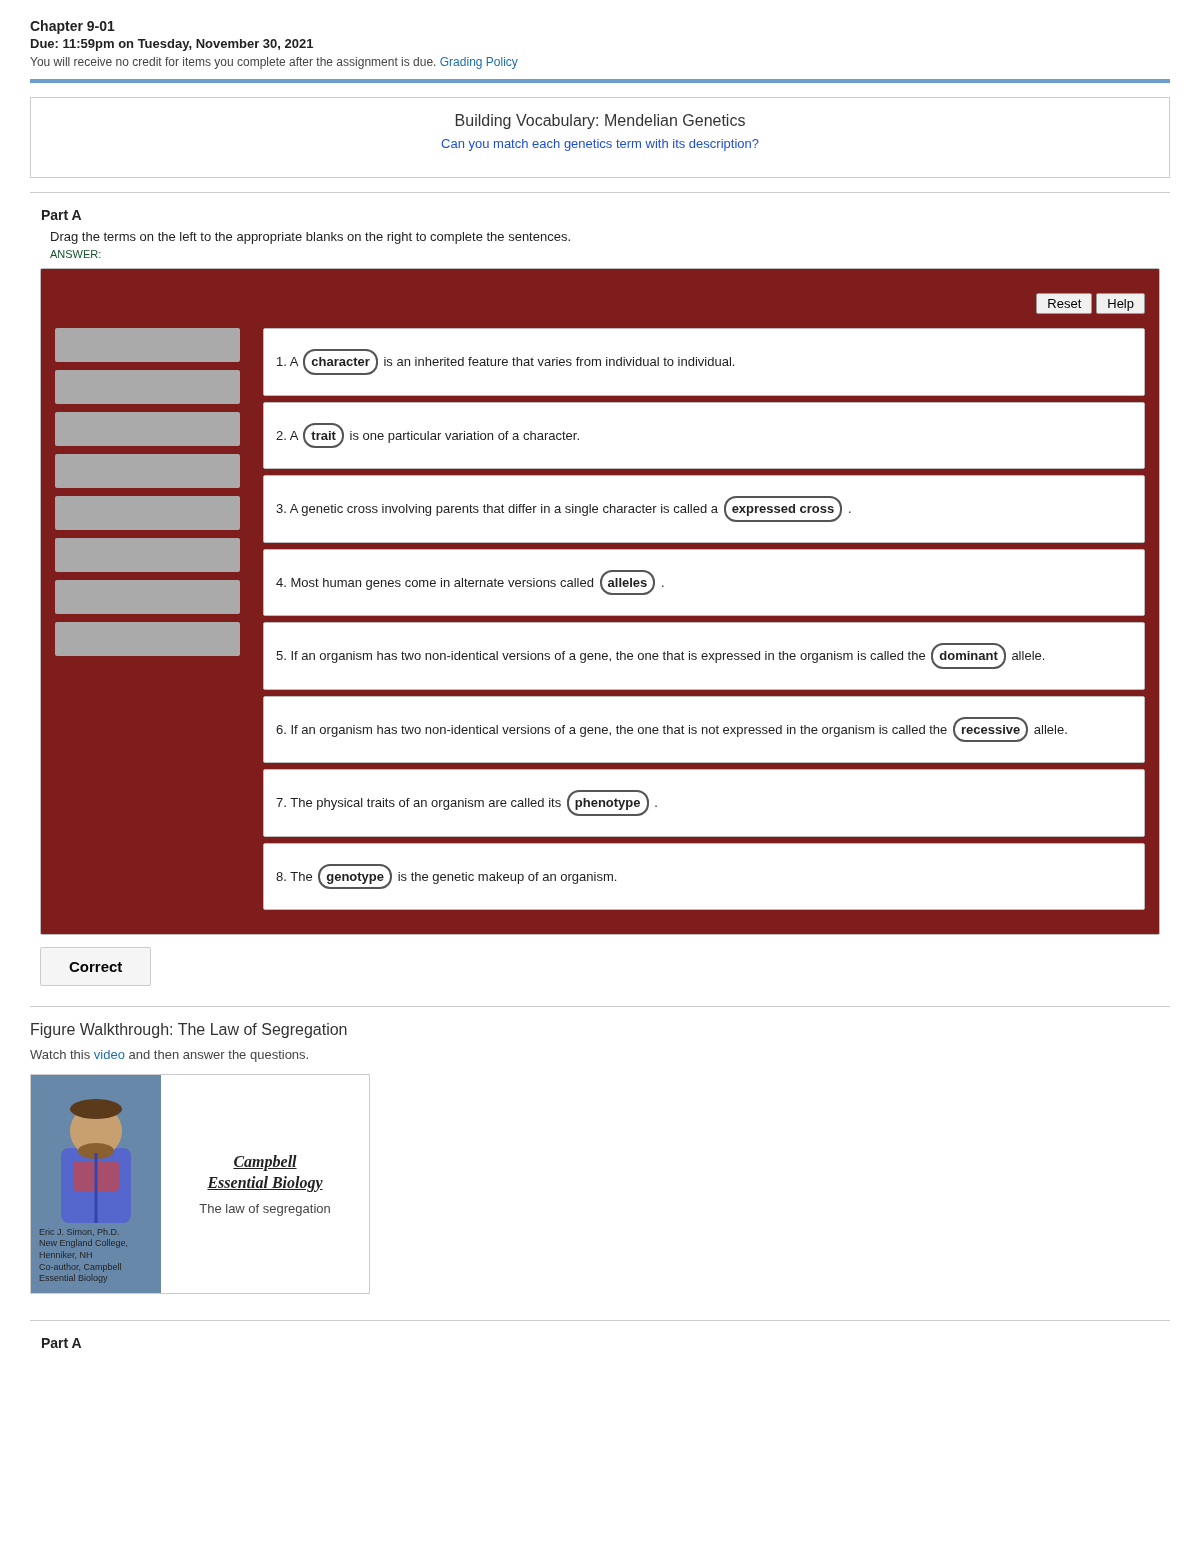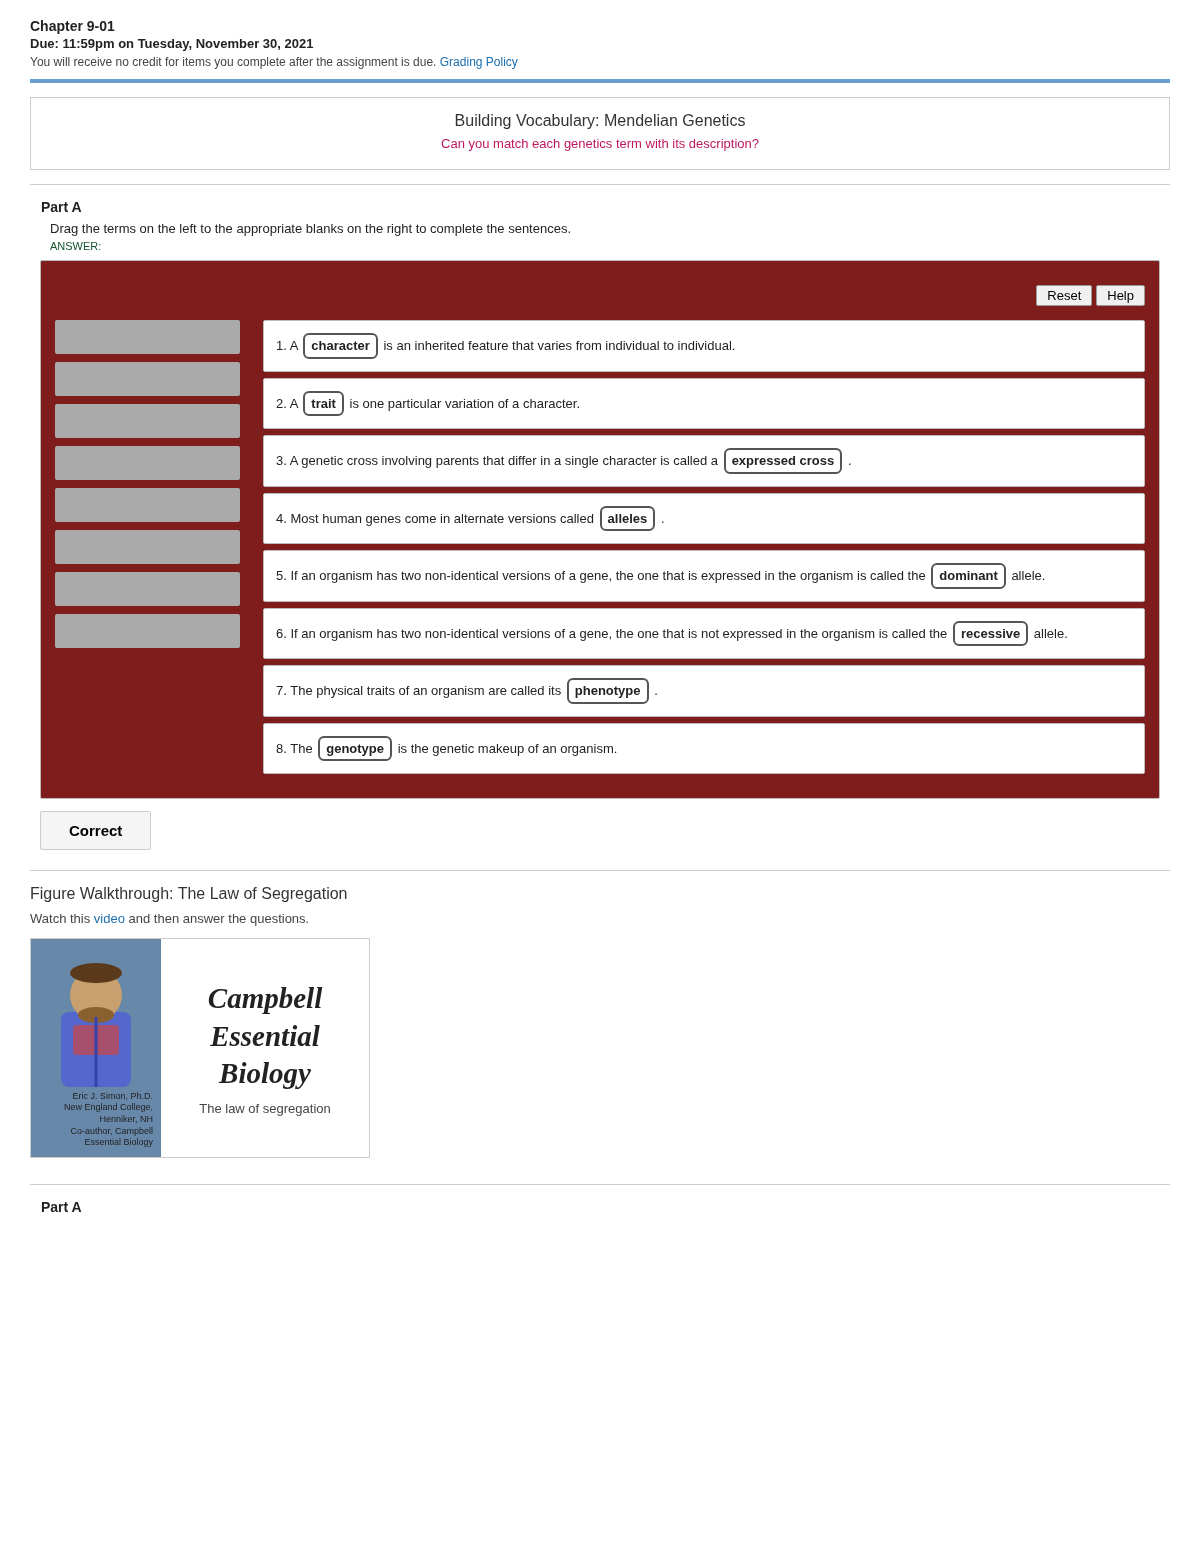--- a/index.html
+++ b/index.html
@@ -52,22 +52,22 @@
     }
 
     .section-title {
       font-size: 16px;
       color: #333;
       margin-bottom: 6px;
     }
 
     .section-desc {
       font-size: 13px;
-      color: #be185d;
-      margin-bottom: 4px;
+      color: #1d4ed8;
+      margin-bottom: 12px;
     }
 
     .divider-thin {
       height: 1px;
       background: #ccc;
       margin: 0 30px;
     }
 
     .part-section {
       padding: 14px 30px;
@@ -152,23 +152,23 @@
       border-radius: 2px;
       background: #fff;
     }
 
     .filled-blank {
       display: inline-block;
       border: 2px solid #555;
       padding: 1px 6px;
       font-size: 13px;
       font-weight: bold;
-      margin: 4px 2px;
+      margin: 12px 2px;
       background: #fff;
-      border-radius: 6px;
+      border-radius: 12px;
     }
 
     .correct-btn {
       display: inline-block;
       margin: 12px 10px 6px 10px;
       padding: 10px 28px;
       font-size: 15px;
       font-weight: bold;
       border: 1px solid #ccc;
       background: #f5f5f5;
@@ -232,27 +232,28 @@
       background: #fff;
       display: flex;
       flex-direction: column;
       align-items: center;
       justify-content: center;
       padding: 16px;
     }
 
     .video-brand {
       font-family: Georgia, serif;
-      font-size: 29px;
+      font-size: 16px;
       font-style: italic;
       font-weight: bold;
       color: #222;
       text-align: center;
       line-height: 1.3;
       margin-bottom: 8px;
+      text-decoration: underline;
     }
 
     .video-subtitle {
       font-size: 13px;
       color: #444;
       text-align: center;
     }
 
     .bottom-part-section {
       padding: 14px 30px 0 30px;
@@ -387,21 +388,21 @@
 
           <circle cx="45" cy="38" r="26" fill="#c8a070"></circle>
 
           <ellipse cx="45" cy="16" rx="26" ry="10" fill="#5a3a1a"></ellipse>
 
           <ellipse cx="45" cy="58" rx="18" ry="8" fill="#8a6030"></ellipse>
 
           <rect x="22" y="68" width="46" height="30" rx="4" fill="#cc4444" opacity="0.7"></rect>
           <line x1="45" y1="60" x2="45" y2="130" stroke="#3344aa" stroke-width="3"></line>
         </svg>
-        <div style="font-size:9px; color:#222; text-align:right; line-height:1.3; margin-top:4px;">
+        <div style="font-size:9px; color:#222; text-align:left; line-height:1.3; margin-top:4px;">
           <span>Eric J. Simon, Ph.D.</span><br>
           <span>New England College, Henniker, NH</span><br>
           <span>Co-author, Campbell Essential Biology</span>
         </div>
       </div>
       <div class="video-right">
         <div class="video-brand">
           <span>Campbell</span><br>
           <span>Essential Biology</span>
         </div>

